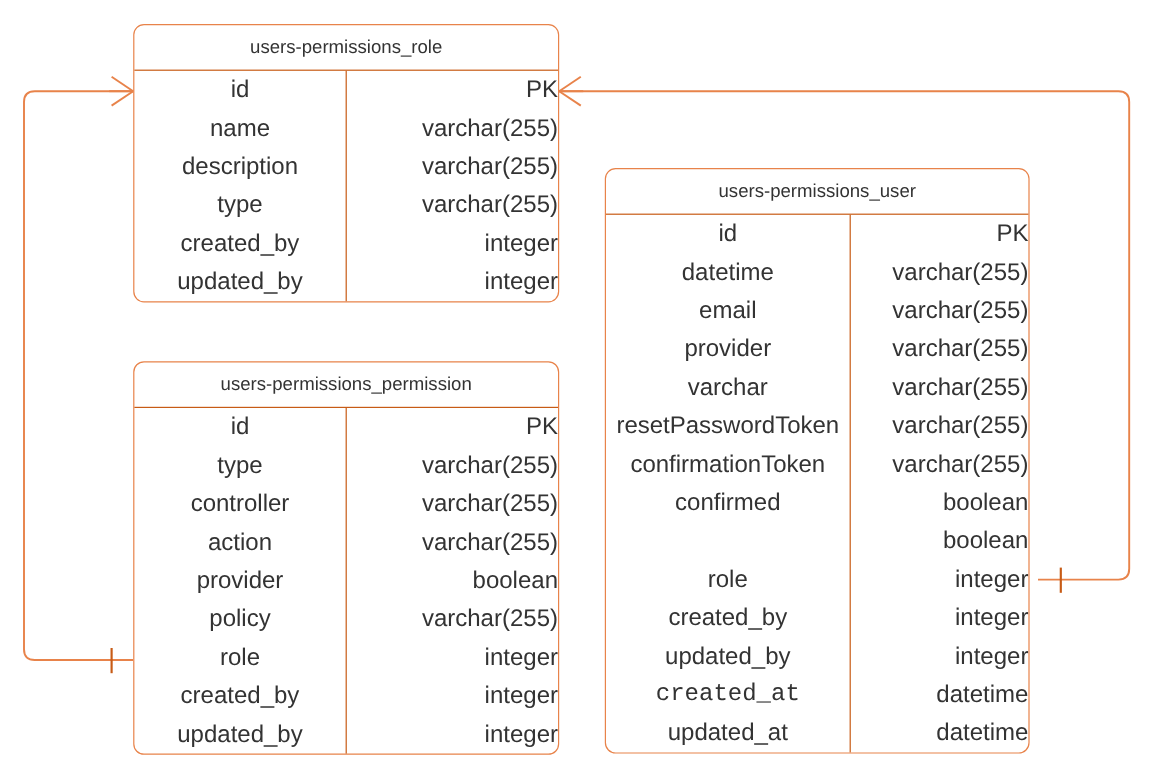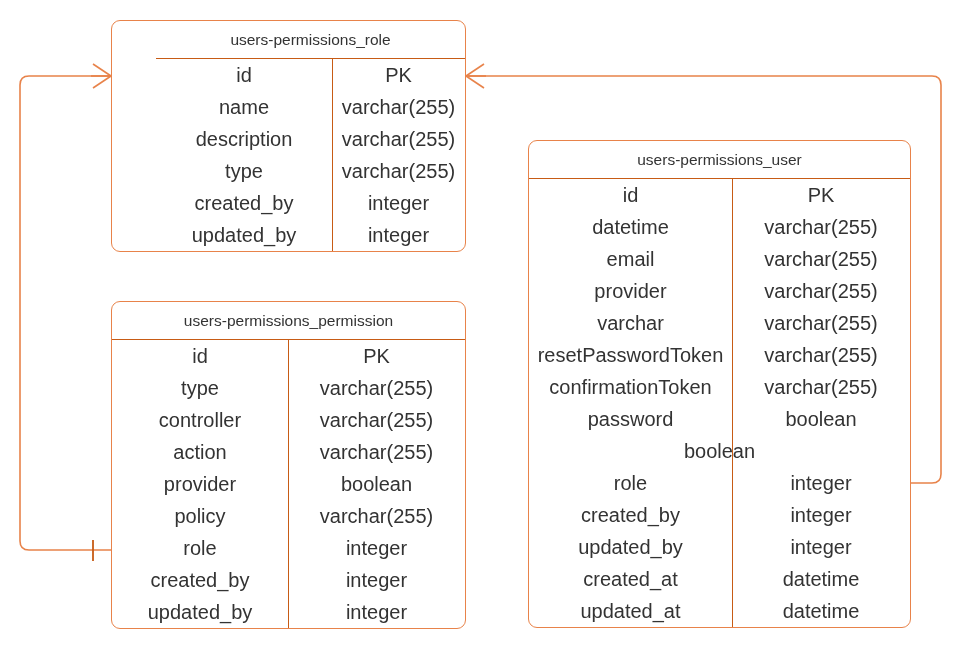--- a/index.html
+++ b/index.html
@@ -45,21 +45,21 @@
     color: #333333;
   }
   .er-col-name {
     flex: 0 0 176px;
     text-align: center;
     white-space: nowrap;
     overflow: visible;
   }
   .er-col-type {
     flex: 1 1 auto;
-    text-align: center;
+    text-align: right;
     white-space: nowrap;
   }
   .er-divider {
     position: absolute;
     top: 0;
     bottom: 0;
     width: 0;
     border-left: 1.6px solid #C75B15;
   }
   svg.links {
@@ -107,21 +107,21 @@
       <path d="M 466 76 L 932 76 Q 941 76 941 85 L 941 474 Q 941 483 932 483 L 865 483"></path>
       <line class="tick" x1="884" y1="473" x2="884" y2="494"></line>
       <g class="crow">
         <path d="M 466 76 L 484 64"></path>
         <path d="M 466 76 L 484 88"></path>
         <path d="M 466 76 L 486 76"></path>
       </g>
     </g>
   </svg>
 
-  <div class="er-table" style="left:111px; top:20px; width:355px;padding-left:44px;">
+  <div class="er-table" style="left:111px; top:20px; width:355px;">
     <div class="er-title">users-permissions_role</div>
     <div class="er-rows">
       <div class="er-divider" style="left:176px;"></div>
       <div class="er-row">
         <div class="er-col-name">id</div>
         <div class="er-col-type">PK</div>
       </div>
       <div class="er-row">
         <div class="er-col-name">name</div>
         <div class="er-col-type">varchar(255)</div>
@@ -181,21 +181,21 @@
         <div class="er-col-name">created_by</div>
         <div class="er-col-type">integer</div>
       </div>
       <div class="er-row">
         <div class="er-col-name">updated_by</div>
         <div class="er-col-type">integer</div>
       </div>
     </div>
   </div>
 
-  <div class="er-table" style="left:528px; top:140px; width:383px;">
+  <div class="er-table" style="left:504px; top:140px; width:354px;">
     <div class="er-title">users-permissions_user</div>
     <div class="er-rows">
       <div class="er-divider" style="left:203px;"></div>
       <div class="er-row">
         <div class="er-col-name" style="flex-basis:203px;">id</div>
         <div class="er-col-type">PK</div>
       </div>
       <div class="er-row">
         <div class="er-col-name" style="flex-basis:203px;">datetime</div>
         <div class="er-col-type">varchar(255)</div>
@@ -214,40 +214,40 @@
       </div>
       <div class="er-row">
         <div class="er-col-name" style="flex-basis:203px;">resetPasswordToken</div>
         <div class="er-col-type">varchar(255)</div>
       </div>
       <div class="er-row">
         <div class="er-col-name" style="flex-basis:203px;">confirmationToken</div>
         <div class="er-col-type">varchar(255)</div>
       </div>
       <div class="er-row">
-        <div class="er-col-name" style="flex-basis:203px;">password</div>
+        <div class="er-col-name" style="flex-basis:203px;">confirmed</div>
         <div class="er-col-type">boolean</div>
       </div>
       <div class="er-row">
         <div class="er-col-type">boolean</div>
       </div>
       <div class="er-row">
         <div class="er-col-name" style="flex-basis:203px;">role</div>
         <div class="er-col-type">integer</div>
       </div>
       <div class="er-row">
         <div class="er-col-name" style="flex-basis:203px;">created_by</div>
         <div class="er-col-type">integer</div>
       </div>
       <div class="er-row">
         <div class="er-col-name" style="flex-basis:203px;">updated_by</div>
         <div class="er-col-type">integer</div>
       </div>
       <div class="er-row">
-        <div class="er-col-name" style="flex-basis:203px;">created_at</div>
+        <div class="er-col-name" style="flex-basis:203px;font-family:Liberation Mono, monospace;">created_at</div>
         <div class="er-col-type">datetime</div>
       </div>
       <div class="er-row">
         <div class="er-col-name" style="flex-basis:203px;">updated_at</div>
         <div class="er-col-type">datetime</div>
       </div>
     </div>
   </div>
 
 </div>

